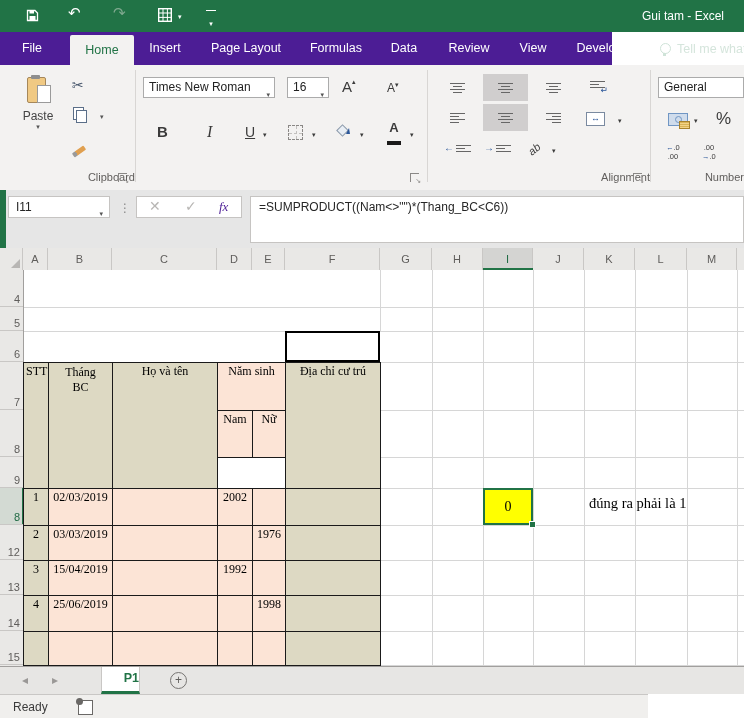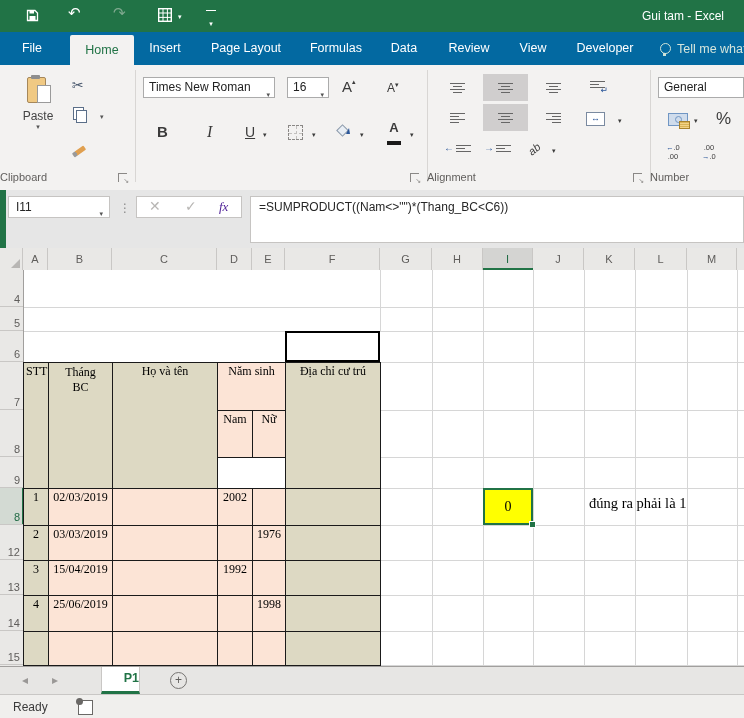--- a/index.html
+++ b/index.html
@@ -9,34 +9,34 @@
   
   .titlebar{position:absolute;left:0;top:0;width:744px;height:32px;background:#217346}
   .titlebar .ttl{position:absolute;right:20px;top:9px;font-size:12px;color:#fff}
   .qicon{position:absolute;top:7px;color:#fff;font-size:15px;line-height:16px;cursor:default}
   .qcaret{position:absolute;top:13px;color:#fff;font-size:7px}
   .qmore{position:absolute;left:206px;top:10px;width:10px;text-align:center}
   .qmore .bar{display:block;height:0;border-top:1.5px solid #fff;margin-bottom:1px}
   .qmore .c{color:#fff;font-size:7px;line-height:6px}
 
   
-  .tabbar{position:absolute;left:0;top:32px;width:744px;height:33px;background:#0369a1}
+  .tabbar{position:absolute;left:0;top:32px;width:612px;height:33px;background:#4c1d95}
   .rtab{position:absolute;top:0;height:33px;line-height:33px;text-align:center;
         color:#fff;font-size:12.5px;cursor:default}
   .rtab.active{background:#f3f2f1;color:#217346;top:3px;height:30px;line-height:30px;border-radius:2px 2px 0 0}
   .tellme{position:absolute;left:660px;top:0;height:33px;display:flex;align-items:center;gap:6px;
           color:#d5e5dc;font-size:12.5px;white-space:nowrap;overflow:hidden;width:84px}
   .bulb{width:9px;height:9px;border:1.3px solid #cfe3d8;border-radius:50%;position:relative;flex:0 0 auto}
   .bulb:after{content:"";position:absolute;left:2px;top:9px;width:3px;height:3px;background:#cfe3d8}
 
   
   .ribbon{position:absolute;left:0;top:65px;width:744px;height:125px;background:#f3f2f1;
           border-bottom:1px solid #cfcdcb;font-size:12px;color:#444}
   .rsep{position:absolute;top:5px;height:112px;width:1px;background:#d8d6d4}
-  .glabel{position:absolute;top:106px;height:16px;text-align:left;font-size:11px;color:#605e5c}
+  .glabel{position:absolute;top:106px;height:16px;text-align:right;font-size:11px;color:#605e5c}
   .lnch{position:absolute;width:8px;height:8px;border-left:1px solid #8a8886;border-top:1px solid #8a8886}
   .lnch:after{content:"\2198";position:absolute;right:-2px;bottom:-3px;font-size:7px;color:#8a8886}
   .caret{font-size:7px;color:#555}
 
   
   .pastebtn{position:absolute;left:16px;top:8px;width:44px;height:96px;text-align:center;cursor:default}
   .clipb{position:relative;width:22px;height:28px;margin:2px auto 6px}
   .clipb .body{position:absolute;left:0;top:2px;width:17px;height:24px;background:#f0c983;border:1px solid #a5875a;border-radius:2px}
   .clipb .clip{position:absolute;left:4px;top:0;width:9px;height:4px;background:#8e8e8e;border-radius:1px}
   .clipb .page{position:absolute;left:10px;top:10px;width:12px;height:16px;background:#fff;border:1px solid #9a9a9a}
@@ -153,21 +153,21 @@
   
   .tabstrip{position:absolute;left:0;top:666px;width:744px;height:28px;background:#e7e6e4;border-top:1px solid #a19f9d;box-sizing:border-box}
   .navarr{position:absolute;top:6px;font-size:12px;color:#9a9896;cursor:default}
   .sheettab{position:absolute;left:101px;top:0;width:39px;height:27px;background:#fff;
             border-left:1px solid #c9c7c5;border-right:1px solid #c9c7c5;border-bottom:3px solid #217346;
             box-sizing:border-box;text-align:right;line-height:23px;font-size:12.5px;font-weight:bold;color:#217346}
   .addsheet{position:absolute;left:170px;top:5px;width:17px;height:17px;border:1px solid #767472;border-radius:50%;
             box-sizing:border-box;text-align:center;line-height:14px;font-size:12px;color:#5f5d5b}
 
   
-  .statusbar{position:absolute;left:0;top:694px;width:744px;height:24px;background:#f0efed;border-top:1px solid #c9c7c5;box-sizing:border-box}
+  .statusbar{position:absolute;left:0;top:694px;width:648px;height:24px;background:#f0efed;border-top:1px solid #c9c7c5;box-sizing:border-box}
   .ready{position:absolute;left:13px;top:5px;font-size:12px;color:#3b3b3b}
   .macroic{position:absolute;left:78px;top:5px;width:13px;height:13px;border:1px solid #6a6866;
            background:linear-gradient(#fff,#fff),
            repeating-linear-gradient(90deg,transparent 0 3px,#8a8886 3px 4px),
            repeating-linear-gradient(transparent 0 3px,#8a8886 3px 4px)}
   .macroic:before{content:"";position:absolute;left:-3px;top:-3px;width:7px;height:7px;border-radius:50%;background:#6a6866}
 </style>
 </head>
 <body>
 

